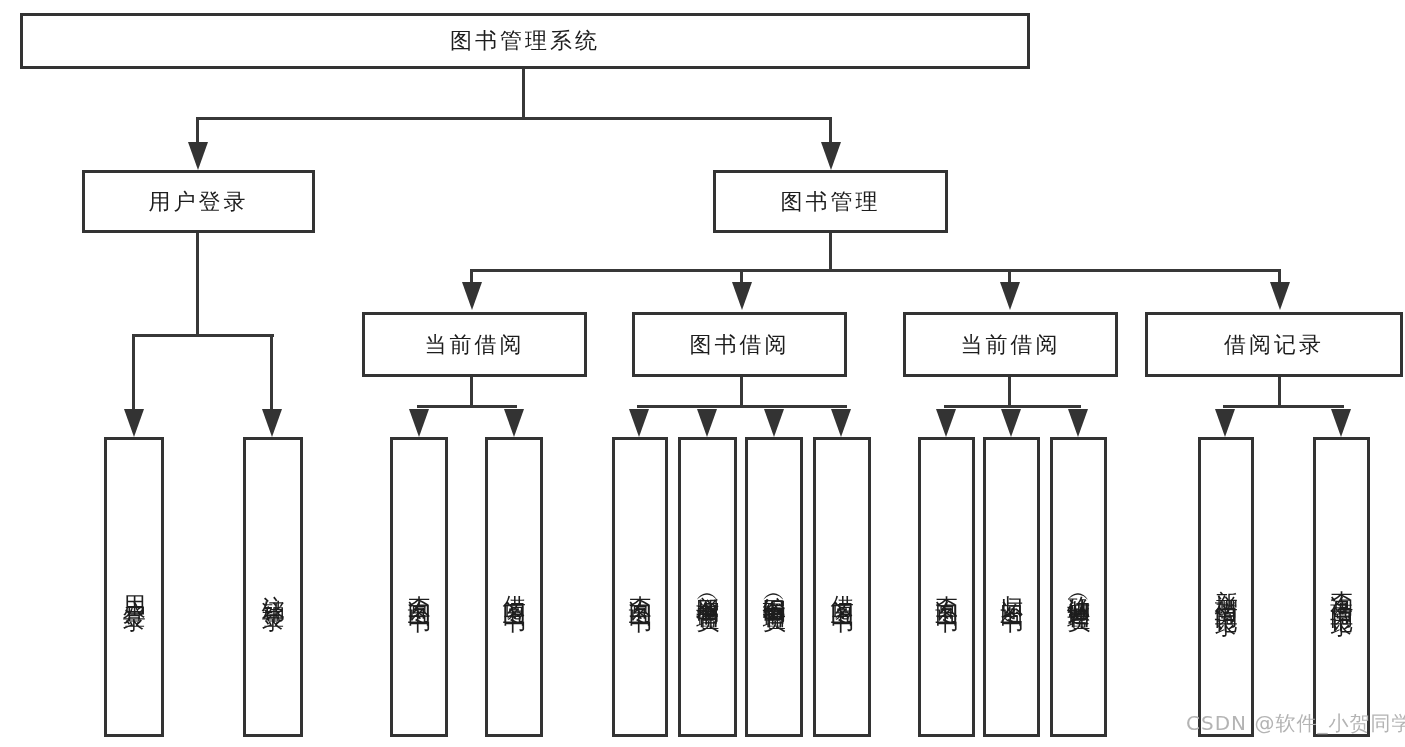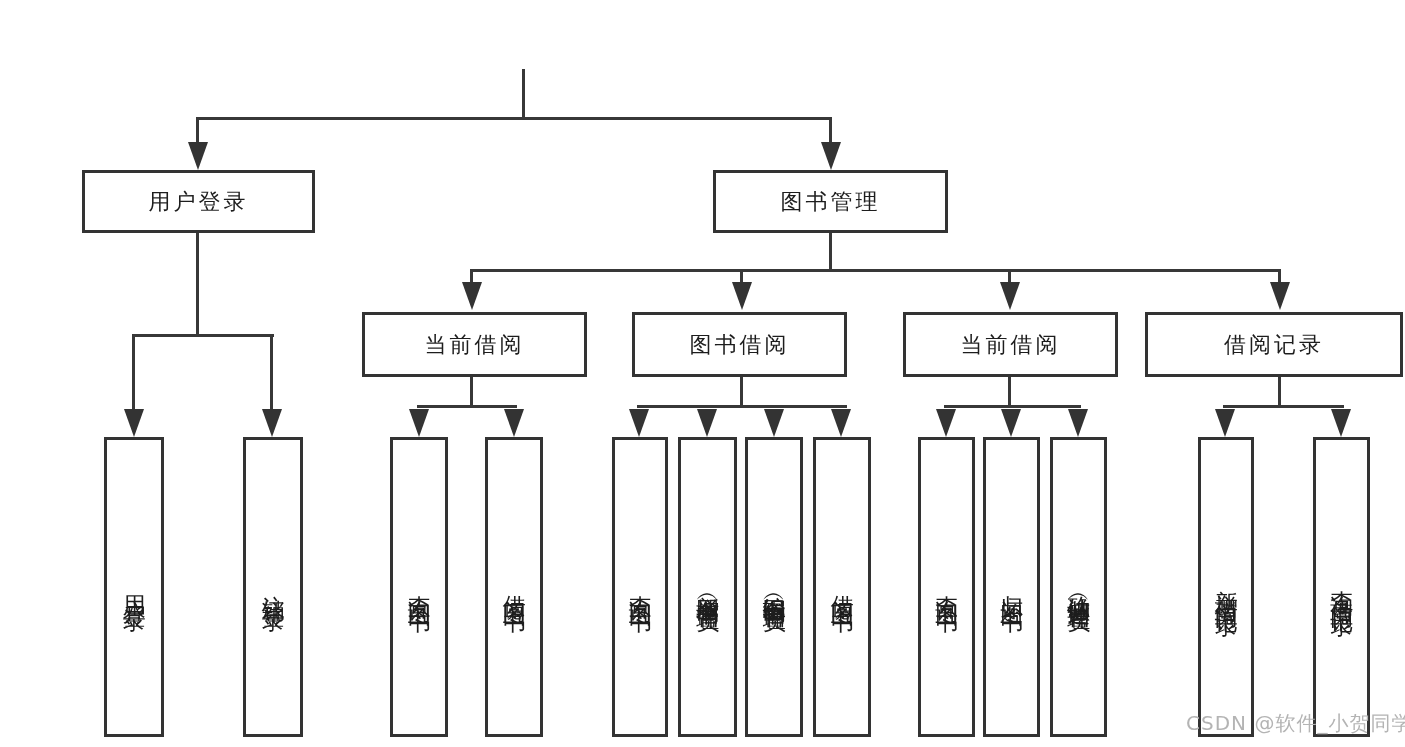--- a/index.html
+++ b/index.html
@@ -102,20 +102,23 @@
   <div class="line" style="left:944px;  top:405px; width:137px; height:3px;"></div>
   <div class="arrow" style="left:936px;  top:409px;"></div>
   <div class="arrow" style="left:1001px; top:409px;"></div>
   <div class="arrow" style="left:1068px; top:409px;"></div>
 
   <div class="line" style="left:1278px; top:377px; width:3px;   height:31px;"></div>
   <div class="line" style="left:1223px; top:405px; width:121px; height:3px;"></div>
   <div class="arrow" style="left:1215px; top:409px;"></div>
   <div class="arrow" style="left:1331px; top:409px;"></div>
 
+  <div class="box h" style="left:20px; top:13px; width:1010px; height:56px;">
+    <span>图书管理系统</span>
+  </div>
 
   <div class="box h" style="left:82px; top:170px; width:233px; height:63px;">
     <span>用户登录</span>
   </div>
   <div class="box h" style="left:713px; top:170px; width:235px; height:63px;align-items:center;">
     <span>图书管理</span>
   </div>
 
   <div class="box h" style="left:362px; top:312px; width:225px; height:65px;">
     <span>当前借阅</span>

